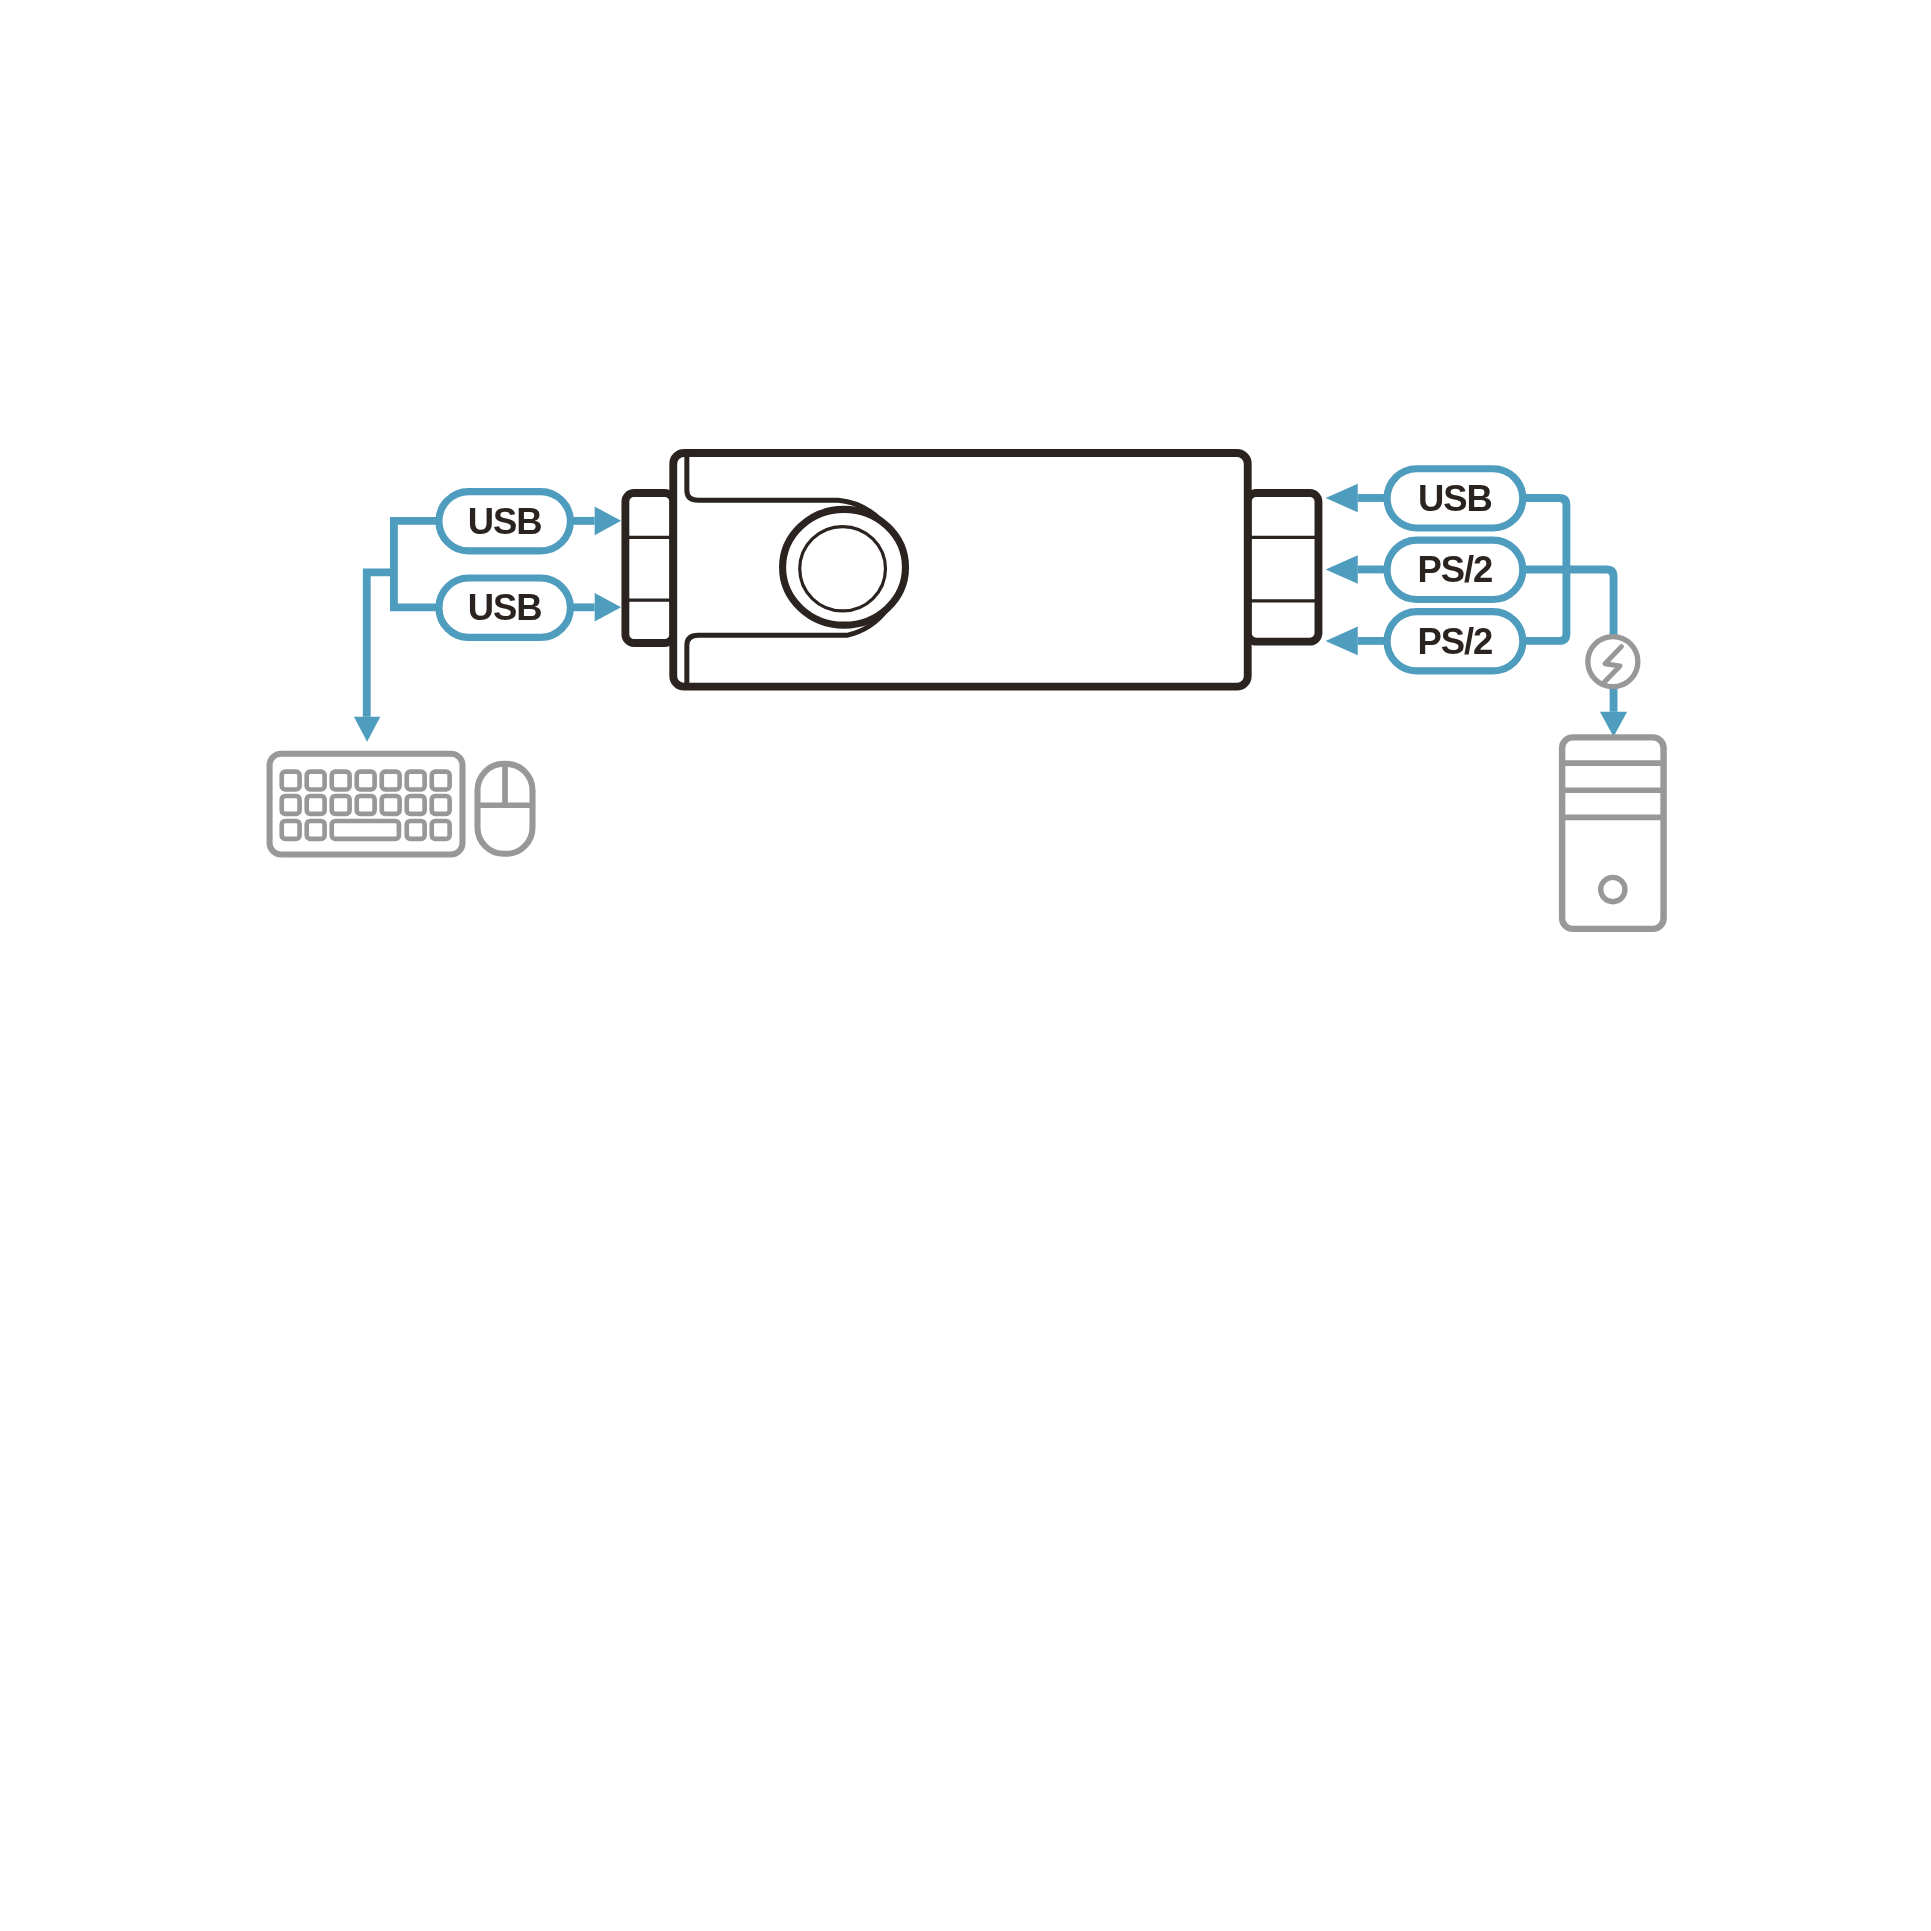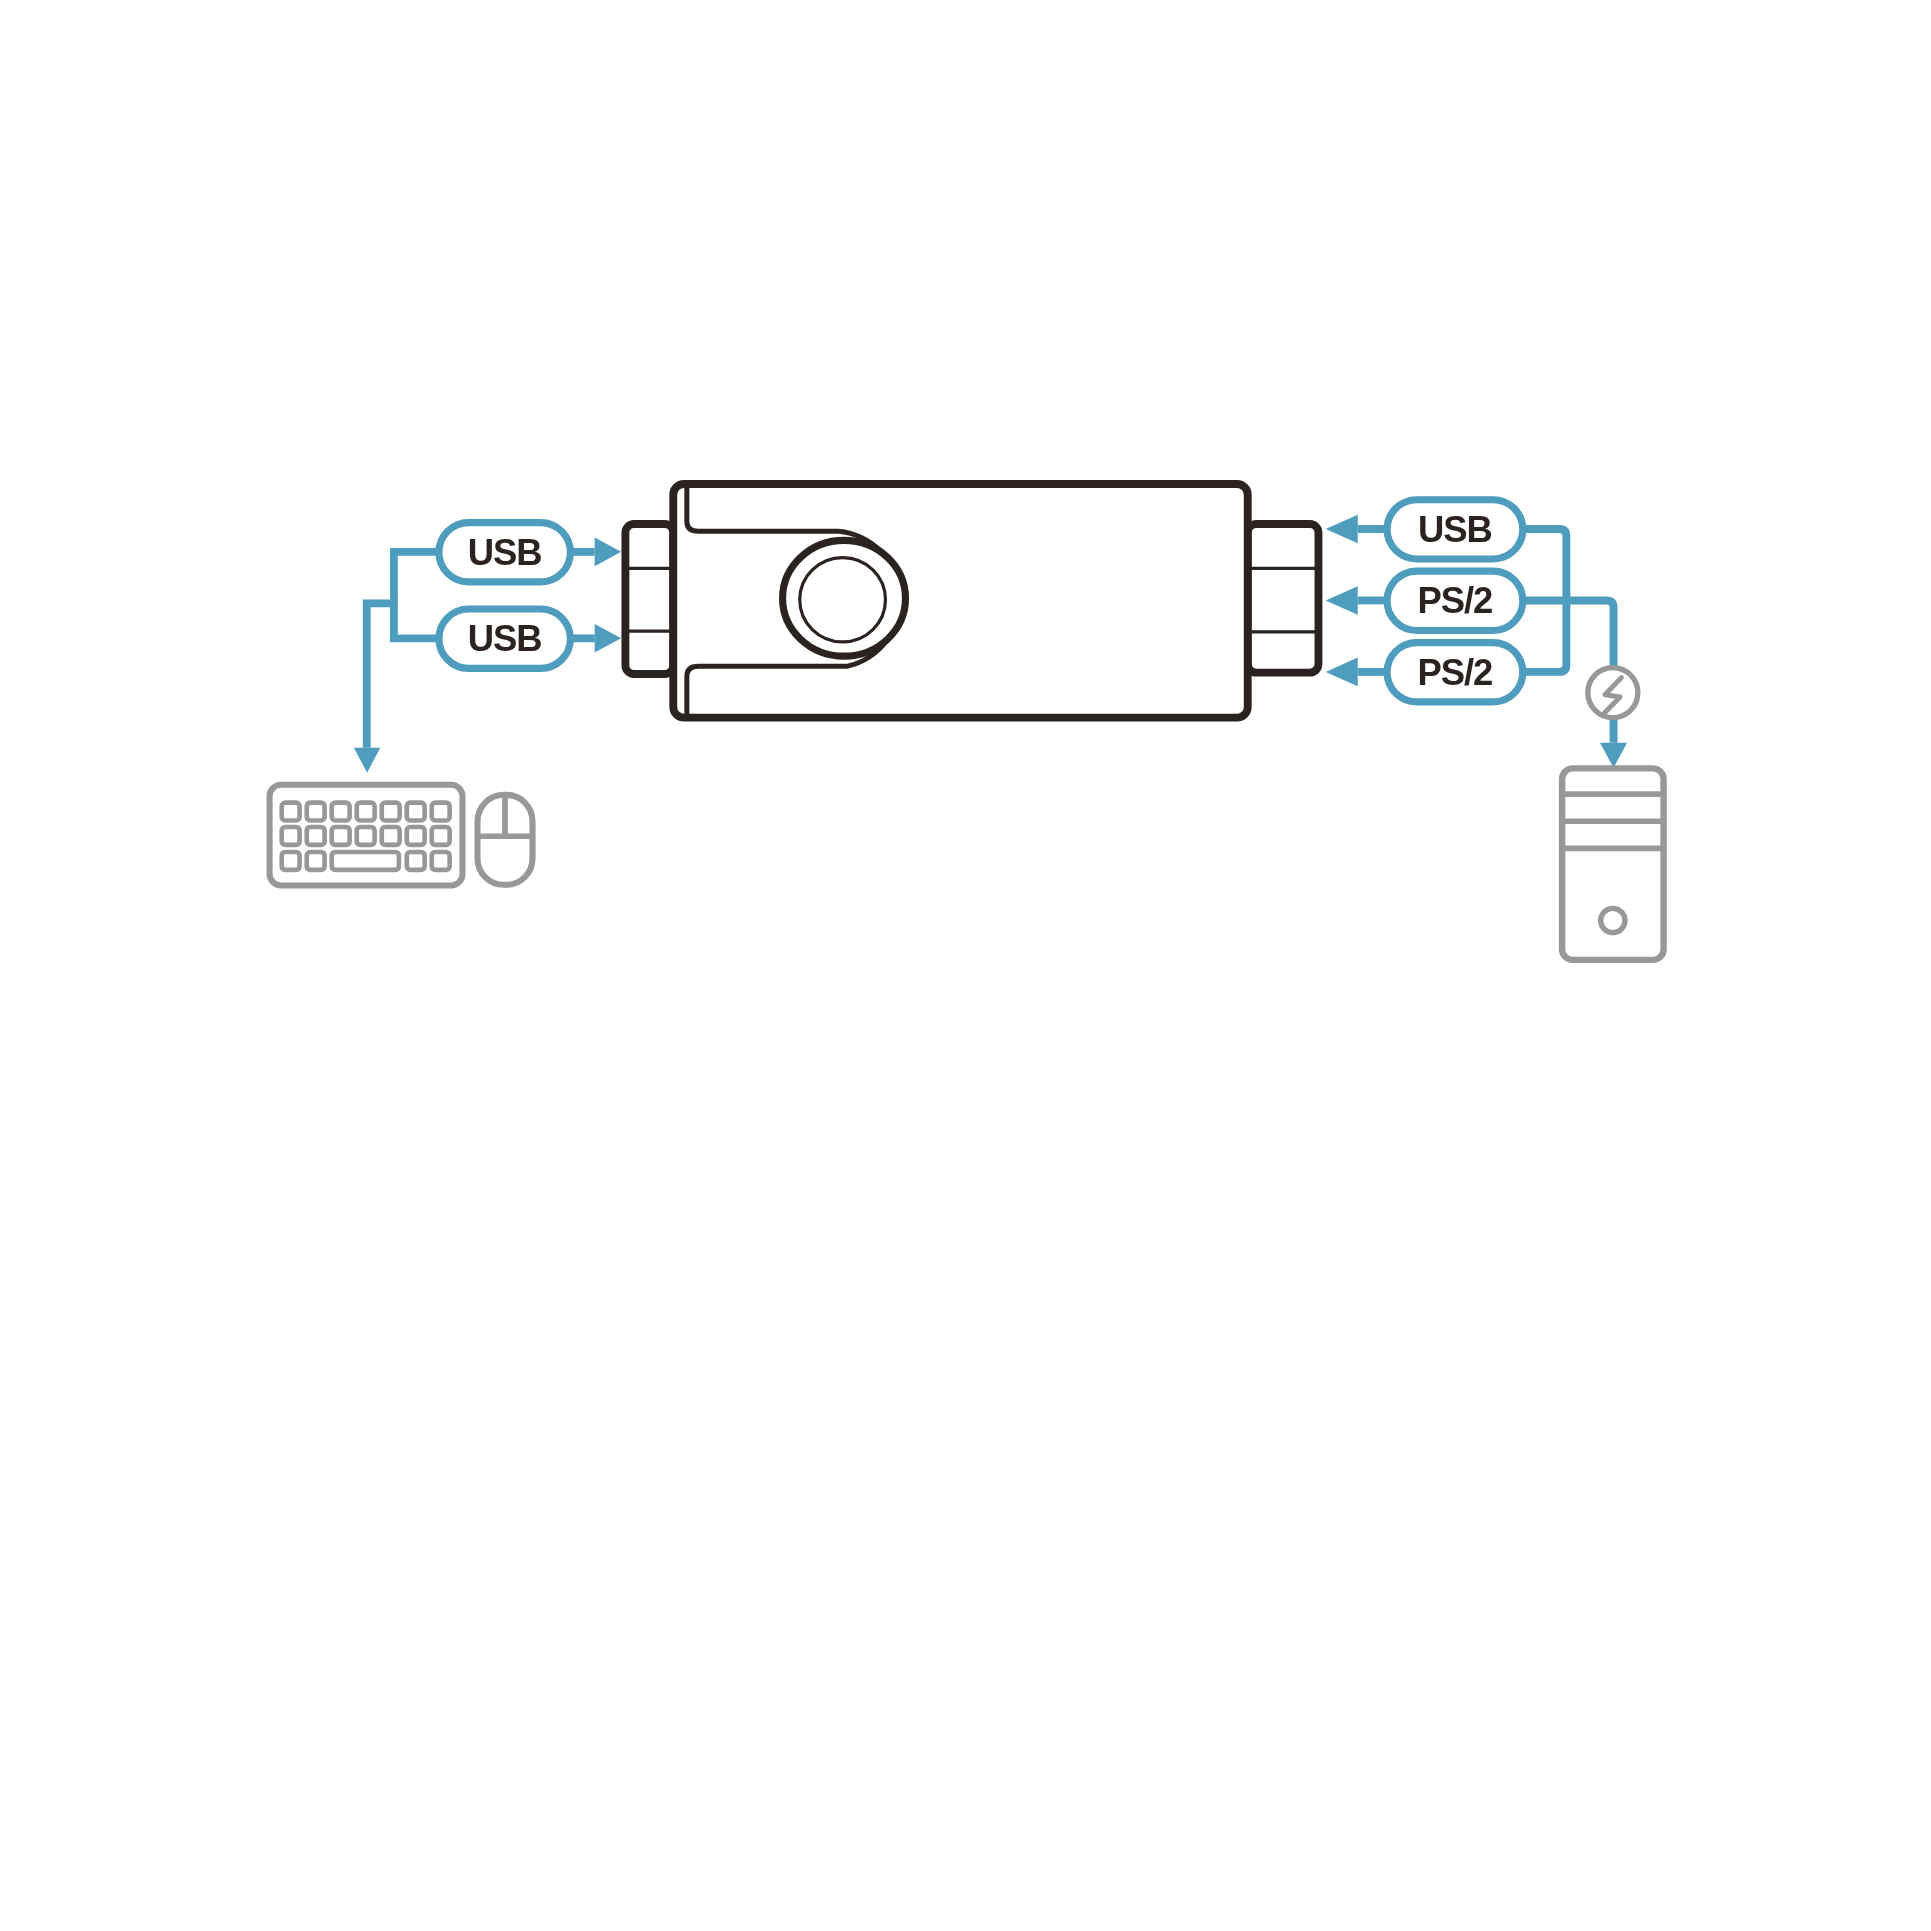--- a/index.html
+++ b/index.html
@@ -8,21 +8,20 @@
     background: #ffffff;
     width: 100%;
     height: 100%;
   }
   .stage {
     width: 1931px;
     height: 1429px;
     max-width: 100vw;
     max-height: 100vh;
     position: relative;
-    margin-top: 31px;
   }
   svg { display: block; width: 100%; height: 100%; }
 
   
   .teal-line   { stroke: #4E9CBE; stroke-width: 11; fill: none; }
   .teal-fill   { fill: #4E9CBE; stroke: none; }
   .dark-box    { stroke: #2B231F; stroke-width: 11; fill: #ffffff; }
   .dark-thin   { stroke: #2B231F; stroke-width: 4.5; fill: none; }
   .dark-seam   { stroke: #2B231F; stroke-width: 7; fill: none; }
   .dark-ring   { stroke: #2B231F; stroke-width: 10; fill: #ffffff; }

